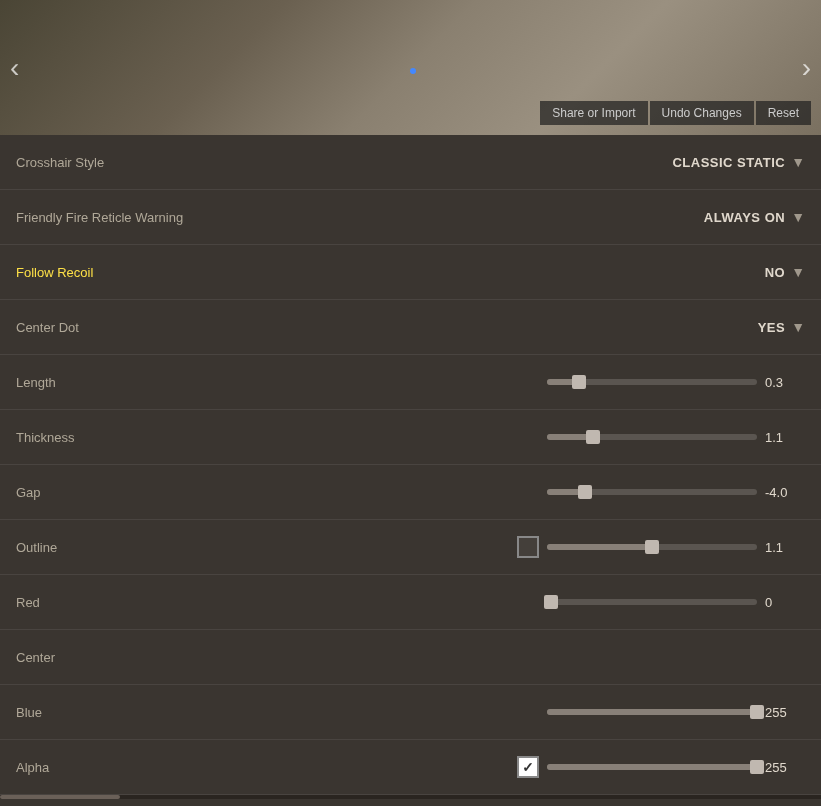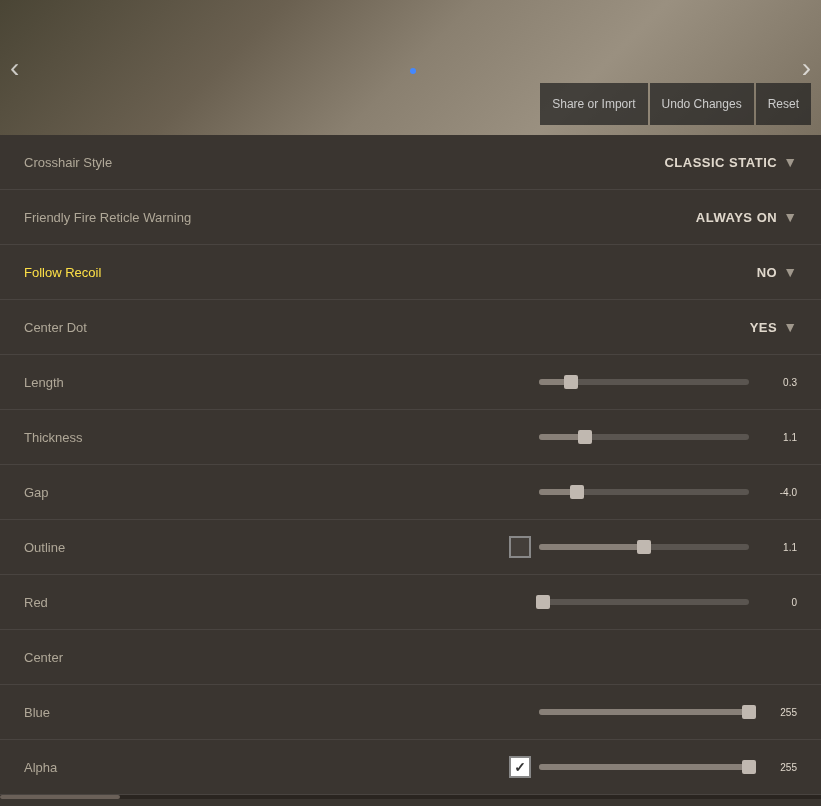--- a/index.html
+++ b/index.html
@@ -56,37 +56,37 @@
       position: absolute;
       bottom: 10px;
       right: 10px;
       display: flex;
       gap: 2px;
     }
     .preview-btn {
       background: rgba(30,30,30,0.7);
       color: #ccc;
       border: none;
-      padding: 14px 12px;
+      padding: 5px 12px;
       font-size: 12px;
       cursor: pointer;
       font-family: Arial, sans-serif;
     }
 
     
     .settings-area {
       width: 821px;
       background: #3a3530;
     }
 
     .setting-row {
       display: flex;
       align-items: center;
       min-height: 55px;
-      padding: 0 24px;
+      padding: 0 16px;
       border-bottom: 1px solid rgba(255,255,255,0.08);
     }
     .setting-row:last-child {
       border-bottom: none;
     }
 
     .setting-label {
       font-size: 13px;
       color: #b0a898;
       min-width: 140px;
@@ -149,24 +149,23 @@
       width: 14px;
       height: 14px;
       background: #c0b8b0;
       border-radius: 2px;
       position: absolute;
       top: -4px;
       transform: translateX(-50%);
     }
 
     .slider-value {
-      font-size: 10px;
+      font-size: 13px;
       color: #e0d8cc;
       min-width: 40px;
-      text-align: right;
     }
 
     
     .checkbox-container {
       width: 22px;
       height: 22px;
       border: 2px solid #888;
       background: rgba(255,255,255,0.05);
       display: flex;
       align-items: center;

